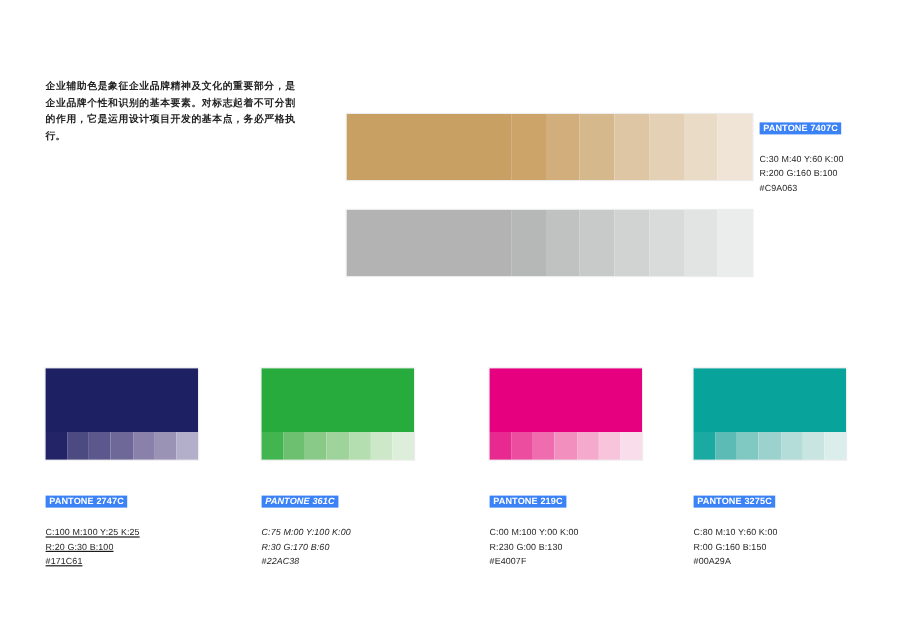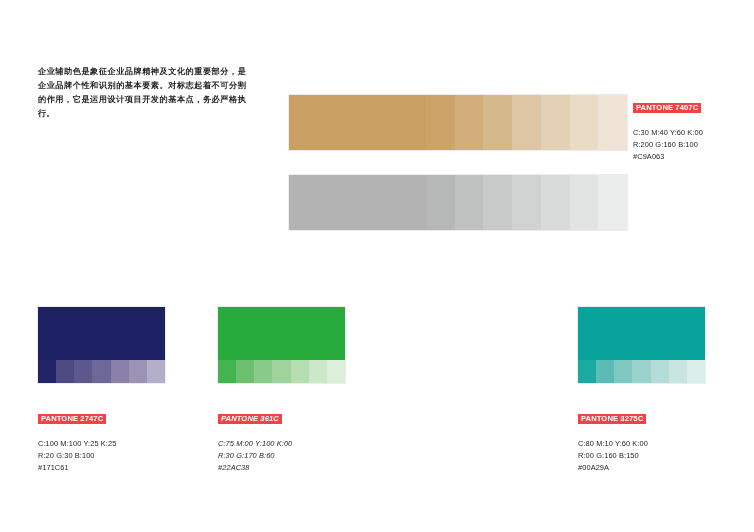--- a/index.html
+++ b/index.html
@@ -68,21 +68,21 @@
     position: absolute;
     left: 633px;
     width: 118px;
   }
   .ramp-label.first  { top: 96px; }
   .ramp-label.second { top: 176px; }
 
   
   .pantone-name {
     display: inline-block;
-    background: #ef4444;
+    background: #3b82f6;
     color: #ffffff;
     font-size: 7.6px;
     font-weight: bold;
     letter-spacing: 0.1px;
     padding: 1.5px 3px 1.5px 3px;
     line-height: 1;
     white-space: nowrap;
     font-family: "Liberation Sans", sans-serif;
   }
   .spec {
@@ -115,21 +115,21 @@
     height: 23px;
   }
   .block .tint-strip .cell {
     flex: 1 1 0;
     height: 100%;
   }
   .block .block-label {
     margin-top: 24px;
   }
 
-  .block.b1 { left: 38px;  top: 307px; }
+  .block.b1 { left: 38px;  top: 307px; text-decoration: underline; }
   .block.b2 { left: 218px; top: 307px; font-style: italic; }
   .block.b3 { left: 408px; top: 307px; }
   .block.b4 { left: 578px; top: 307px; }
 </style>
 </head>
 <body>
 
 <div class="page">
 
   <div class="intro">
@@ -203,20 +203,40 @@
       </div>
     </div>
     <div class="block-label">
       <span class="pantone-name">PANTONE 361C</span>
       <p class="spec first-spec">C:75 M:00 Y:100 K:00</p>
       <p class="spec">R:30 G:170 B:60</p>
       <p class="spec">#22AC38</p>
     </div>
   </div>
 
+  <div class="block b3">
+    <div class="swatch-wrap">
+      <div class="base-block" style="background-color: rgb(230, 0, 128);"></div>
+      <div class="tint-strip">
+        <div class="cell" style="background-color: rgb(232, 41, 144);"></div>
+        <div class="cell" style="background-color: rgb(236, 77, 159);"></div>
+        <div class="cell" style="background-color: rgb(239, 109, 175);"></div>
+        <div class="cell" style="background-color: rgb(242, 143, 191);"></div>
+        <div class="cell" style="background-color: rgb(245, 169, 205);"></div>
+        <div class="cell" style="background-color: rgb(248, 196, 220);"></div>
+        <div class="cell" style="background-color: rgb(250, 221, 234);"></div>
+      </div>
+    </div>
+    <div class="block-label">
+      <span class="pantone-name">PANTONE 219C</span>
+      <p class="spec first-spec">C:00 M:100 Y:00 K:00</p>
+      <p class="spec">R:230 G:00 B:130</p>
+      <p class="spec">#E4007F</p>
+    </div>
+  </div>
 
   <div class="block b4">
     <div class="swatch-wrap">
       <div class="base-block" style="background-color: rgb(8, 163, 155);"></div>
       <div class="tint-strip">
         <div class="cell" style="background-color: rgb(27, 170, 162);"></div>
         <div class="cell" style="background-color: rgb(92, 188, 181);"></div>
         <div class="cell" style="background-color: rgb(128, 200, 194);"></div>
         <div class="cell" style="background-color: rgb(156, 210, 205);"></div>
         <div class="cell" style="background-color: rgb(180, 220, 216);"></div>

